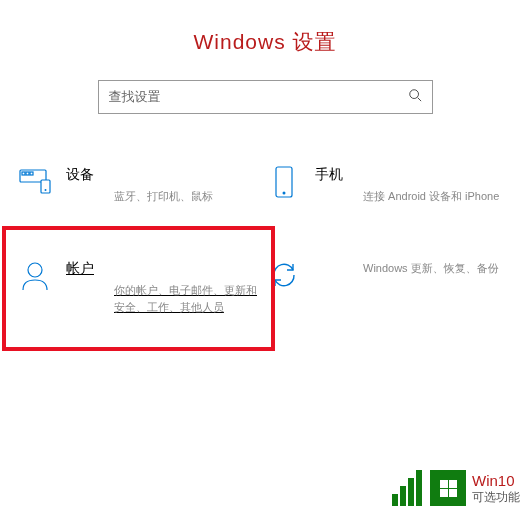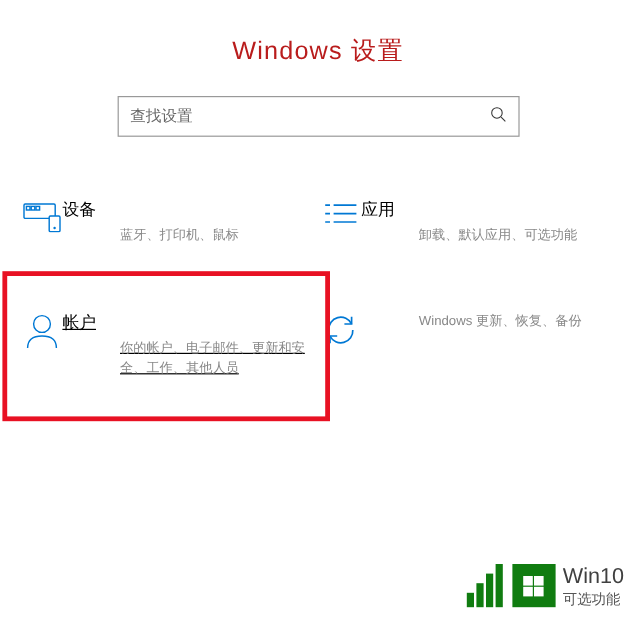--- a/index.html
+++ b/index.html
@@ -51,20 +51,21 @@
     .grid {
       display: grid;
       grid-template-columns: 1fr 1fr;
       column-gap: 0px;
       row-gap: 46px;
       padding: 0 16px;
     }
     .tile {
       display: flex;
       align-items: flex-start;
+      gap: 14px;
       padding: 4px 2px;
       cursor: pointer;
       justify-content: space-between;
     }
     .tile-icon {
       width: 34px;
       height: 34px;
       display: flex;
       align-items: flex-start;
       justify-content: center;
@@ -137,22 +138,22 @@
       background: #107c10;
     }
     .wm-text {
       display: flex;
       flex-direction: column;
       font-size: 12px;
       color: #555;
       line-height: 1.2;
     }
     .wm-text .brand {
-      font-size: 18px;
-      color: #404040;
+      font-size: 15px;
+      color: #b91c1c;
     }
   </style>
 </head>
 <body>
 
 <div class="header">
   <div class="title">Windows 设置</div>
 </div>
 
 <div class="search-container">
@@ -179,37 +180,33 @@
         <rect x="22" y="14" width="9" height="13" rx="1" fill="#fff"></rect>
         <circle cx="26.5" cy="24" r="1" fill="#0078d4" stroke="none"></circle>
       </svg>
     </div>
     <div class="tile-content">
       <div class="tile-title">设备</div>
       <div class="tile-desc">蓝牙、打印机、鼠标</div>
     </div>
   </div>
 
-
   <div class="tile">
     <div class="tile-icon">
-      <svg width="30" height="28" viewBox="0 0 30 28" fill="none" stroke="#0078d4" stroke-width="1.4">
-        <line x1="2" y1="5" x2="6" y2="5"></line>
-        <line x1="9" y1="5" x2="28" y2="5"></line>
-        <line x1="2" y1="12" x2="6" y2="12"></line>
-        <line x1="9" y1="12" x2="28" y2="12"></line>
-        <line x1="2" y1="19" x2="6" y2="19"></line>
-        <line x1="9" y1="19" x2="28" y2="19"></line>
-      </svg>
-    </div>
-    <div class="tile-content">
-      <div class="tile-title">应用</div>
-      <div class="tile-desc">卸载、默认应用、可选功能</div>
-    </div>
-  </div>
+      <svg width="22" height="32" viewBox="0 0 22 32" fill="none" stroke="#0078d4" stroke-width="1.2">
+        <rect x="3" y="1" width="16" height="30" rx="2"></rect>
+        <circle cx="11" cy="27" r="1.5" fill="#0078d4" stroke="none"></circle>
+      </svg>
+    </div>
+    <div class="tile-content">
+      <div class="tile-title">手机</div>
+      <div class="tile-desc">连接 Android 设备和 iPhone</div>
+    </div>
+  </div>
+
 
   <div class="tile highlighted">
     <div class="highlight-box"></div>
     <div class="tile-icon">
       <svg width="30" height="32" viewBox="0 0 30 32" fill="none" stroke="#0078d4" stroke-width="1.2">
         <circle cx="15" cy="10" r="7"></circle>
         <path d="M 3 30 Q 3 20 15 20 Q 27 20 27 30"></path>
       </svg>
     </div>
     <div class="tile-content">

